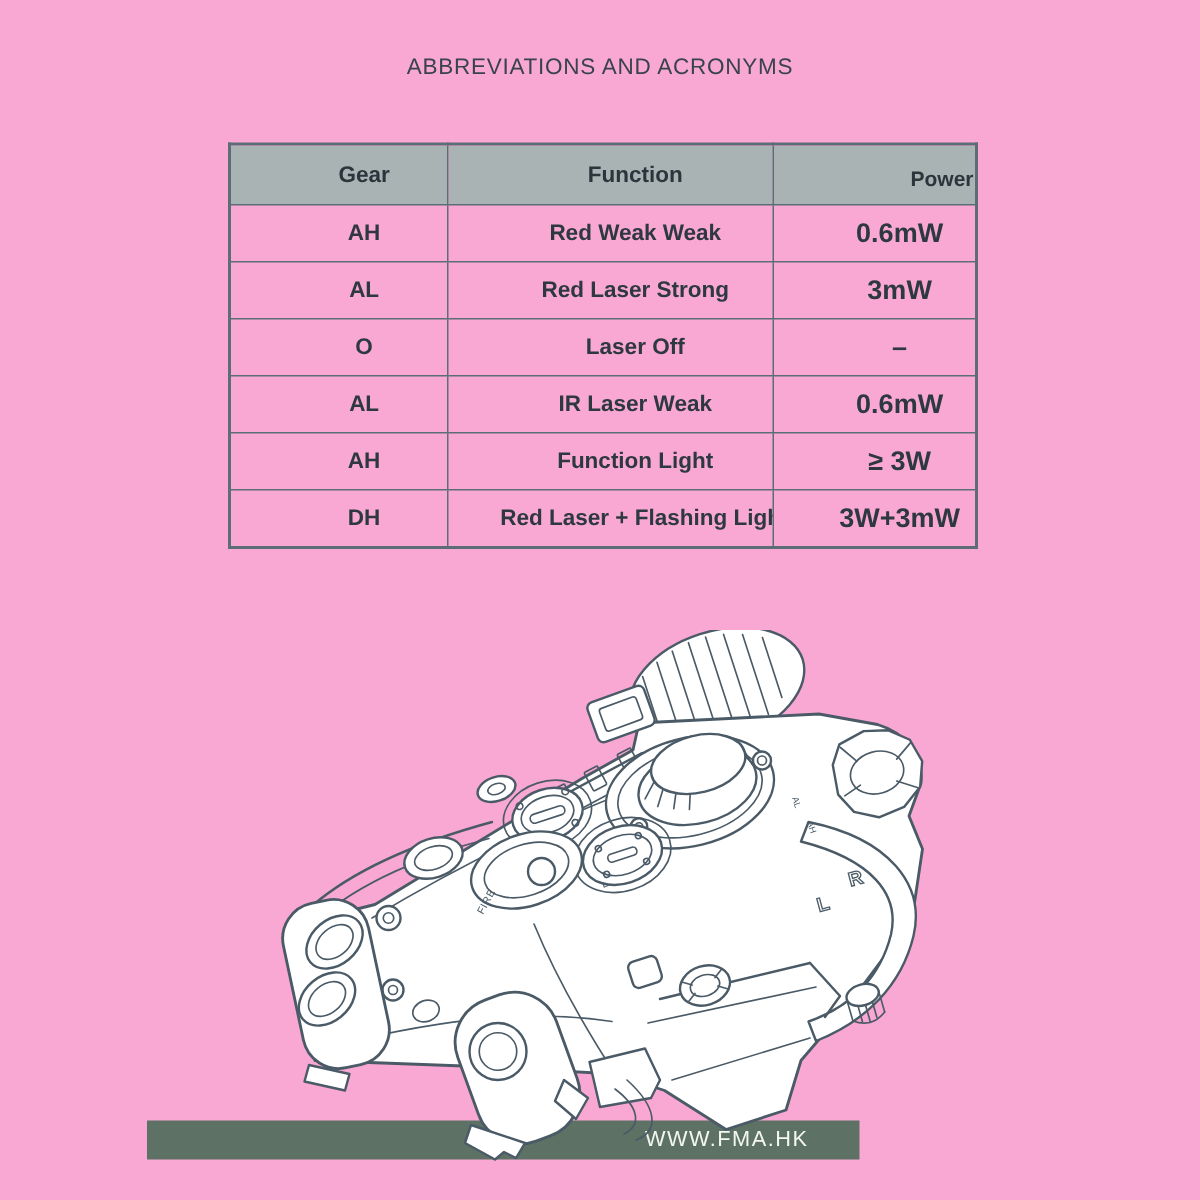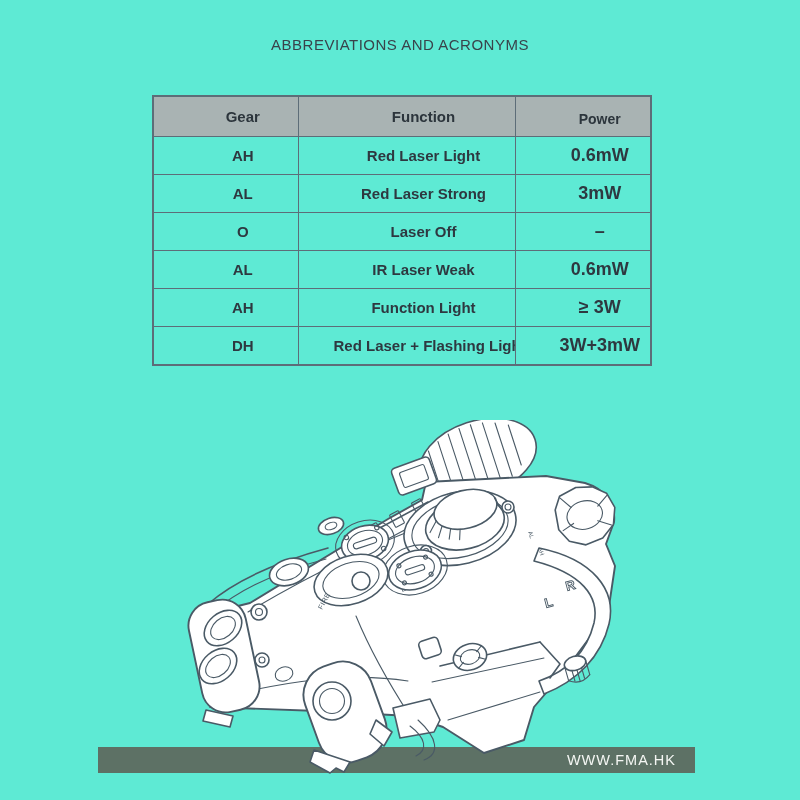--- a/index.html
+++ b/index.html
@@ -4,21 +4,21 @@
 <style>
   :root{
     --header_bg:#a9b3b3;
     --border:#5d6d78;
     --banner_bg:#5d7165;
     --line_art:#4a5a66;
     --text:#2e3840;
   }
   html,body{margin:0;padding:0;background:#ffffff;}
   .page{
-    position:relative;width:800px;height:800px;background:#5eead4;overflow:hidden;
+    position:relative;width:800px;height:800px;background:#f9a8d4;overflow:hidden;
     font-family:"Liberation Sans",sans-serif;color:var(--text);
   }
   .title{
     position:absolute;top:36px;left:0;width:800px;text-align:center;
     font-size:15px;letter-spacing:.5px;color:#39434b;
   }
   .subtitle{
     position:absolute;top:62px;left:0;width:800px;text-align:center;
     font-size:14px;color:#39434b;
   }
@@ -27,30 +27,30 @@
     border-collapse:collapse;table-layout:fixed;width:498px;
     border:2px solid var(--border);
   }
   .abbr-table th,.abbr-table td{
     border:1.5px solid var(--border);text-align:center;vertical-align:middle;
     color:var(--text);overflow:hidden;white-space:nowrap;padding-left:35px;
   }
   .abbr-table thead th{
     background:var(--header_bg);height:33px;font-size:15px;font-weight:700;color:#2c353c;
   }
-  .abbr-table thead th.power-h{font-size:14px;padding-top:5px;}
+  .abbr-table thead th.power-h{font-size:14px;padding-top:5px;text-align:right;}
   .abbr-table td{height:35px;font-size:15px;font-weight:700;}
   .abbr-table td.power{font-size:18px;}
   .c-gear{width:145px;}
   .c-func{width:217px;}
   .c-power{width:136px;}
   .banner{
-    position:absolute;left:98px;top:747px;width:597px;height:26px;
+    position:absolute;left:98px;top:747px;width:475px;height:26px;
     background:var(--banner_bg);display:flex;align-items:center;justify-content:flex-end;
-    padding-right:19px;box-sizing:border-box;z-index:1;
+    padding-right:34px;box-sizing:border-box;z-index:1;
   }
   .banner .site{color:#f4f6f3;font-size:14.5px;letter-spacing:1px;}
   .illustration{position:absolute;left:88px;top:420px;z-index:2;}
   svg .ln{stroke:var(--line_art);fill:none;stroke-width:1.6;stroke-linecap:round;stroke-linejoin:round;}
   svg .w{stroke:var(--line_art);fill:#ffffff;stroke-width:1.6;stroke-linecap:round;stroke-linejoin:round;}
   svg .thin{stroke-width:1.1;}
   svg .thick{stroke-width:1.9;}
   svg text{fill:var(--line_art);stroke:none;font-family:"Liberation Sans",sans-serif;}
   svg text.hollow{fill:#ffffff;stroke:var(--line_art);stroke-width:.9;font-weight:bold;}
 </style>
@@ -70,21 +70,21 @@
     <thead>
       <tr>
         <th>Gear</th>
         <th>Function</th>
         <th class="power-h">Power</th>
       </tr>
     </thead>
     <tbody>
       <tr>
         <td>AH</td>
-        <td>Red Laser Light</td>
+        <td>Red Weak Weak</td>
         <td class="power">0.6mW</td>
       </tr>
       <tr>
         <td>AL</td>
         <td>Red Laser Strong</td>
         <td class="power">3mW</td>
       </tr>
       <tr>
         <td>O</td>
         <td>Laser Off</td>

